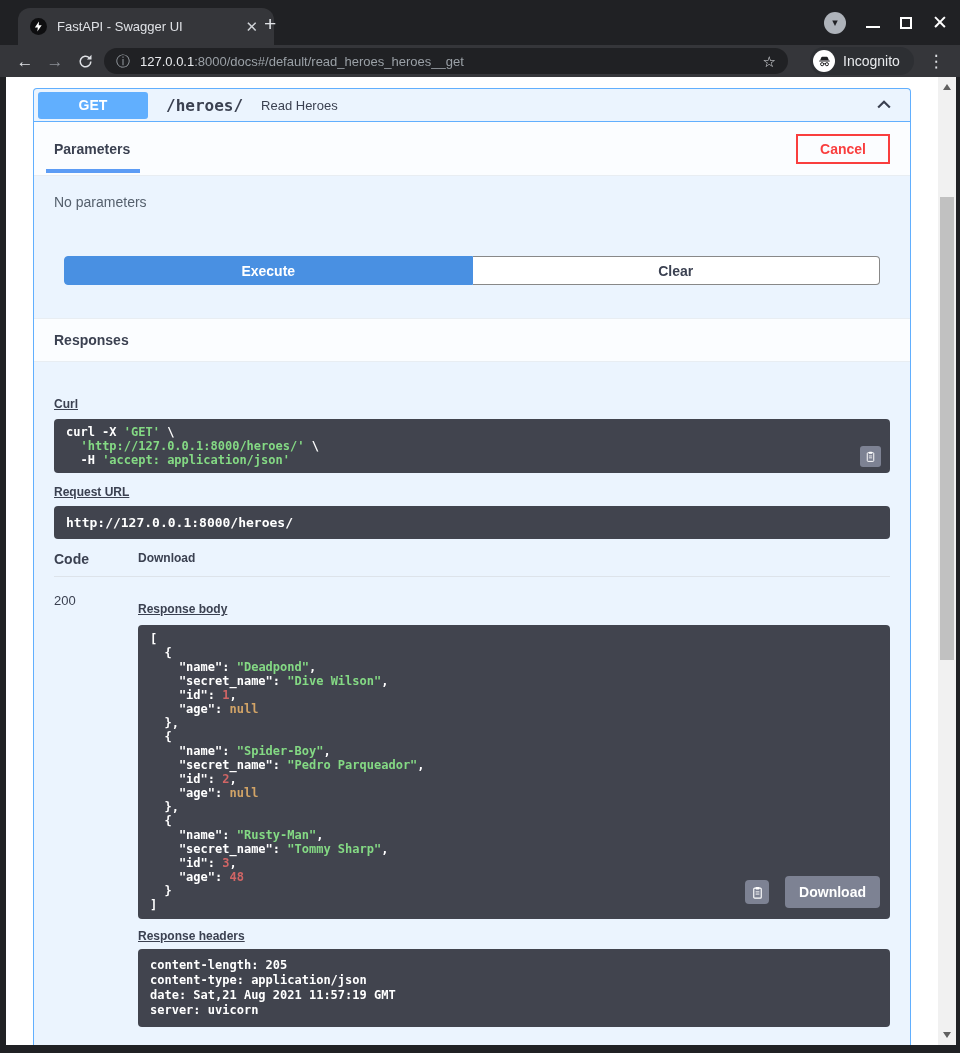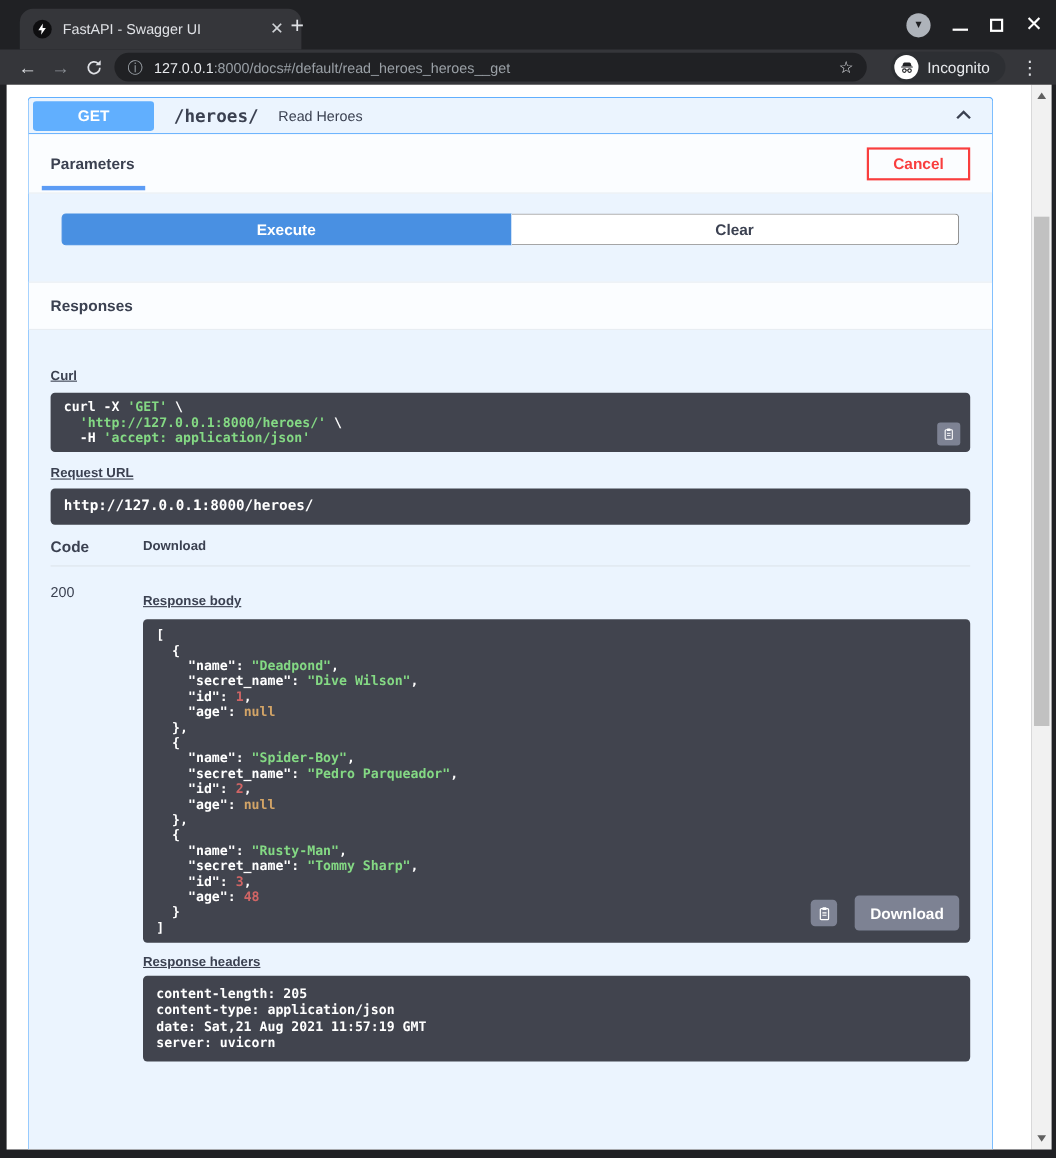--- a/index.html
+++ b/index.html
@@ -51,21 +51,21 @@
   
   .page{position:absolute;left:6px;top:77px;width:932px;height:968px;background:#fff;overflow:hidden;}
   .scrollbar{position:absolute;left:938px;top:77px;width:18px;height:968px;background:#f1f1f1;}
   .sb-arrow-up{position:absolute;left:5px;top:7px;width:0;height:0;border-left:4px solid transparent;
                border-right:4px solid transparent;border-bottom:6px solid #606060;}
   .sb-arrow-down{position:absolute;left:5px;bottom:7px;width:0;height:0;border-left:4px solid transparent;
                border-right:4px solid transparent;border-top:6px solid #606060;}
   .sb-thumb{position:absolute;left:2px;top:120px;width:14px;height:463px;background:#c1c1c1;cursor:pointer;}
 
   
-  .opblock{position:absolute;left:19px;top:11px;width:878px;height:957px;border:1px solid var(--method-blue);
+  .opblock{position:absolute;left:27px;top:11px;width:878px;height:957px;border:1px solid var(--method-blue);
            border-bottom:none;border-radius:4px 4px 0 0;background:var(--block-bg);overflow:hidden;}
   .summary{height:33px;border-bottom:1px solid var(--method-blue);display:flex;align-items:center;padding:0 12px 0 4px;}
   .method-btn{width:110px;height:27px;background:var(--method-blue);border:none;border-radius:3px;color:#fff;
               font-weight:bold;font-size:14px;font-family:"Liberation Sans",sans-serif;cursor:pointer;}
   .path{margin-left:18px;font-family:"DejaVu Sans Mono",monospace;font-weight:bold;font-size:16px;color:var(--text-dark);}
   .summary-desc{margin-left:18px;font-size:13px;color:var(--text-dark);}
   .chevron{margin-left:auto;margin-right:4px;cursor:pointer;display:flex;}
 
   .tab-header{height:54px;background:var(--header-row-bg);border-bottom:1px solid #e8edf2;
               display:flex;align-items:center;padding:0 20px;}
@@ -187,20 +187,21 @@
               <path d="M5 15 L12 8 L19 15"></path>
             </svg>
         </span>
       </div>
 
       <div class="tab-header">
         <span class="param-tab">Parameters</span>
         <button class="cancel-btn">Cancel</button>
       </div>
 
+      <div class="no-params">No parameters</div>
 
       <div class="execute-wrapper">
         <button class="execute-btn">Execute</button>
         <button class="clear-btn">Clear</button>
       </div>
 
       <div class="responses-header">
         <span class="responses-title">Responses</span>
       </div>
 

